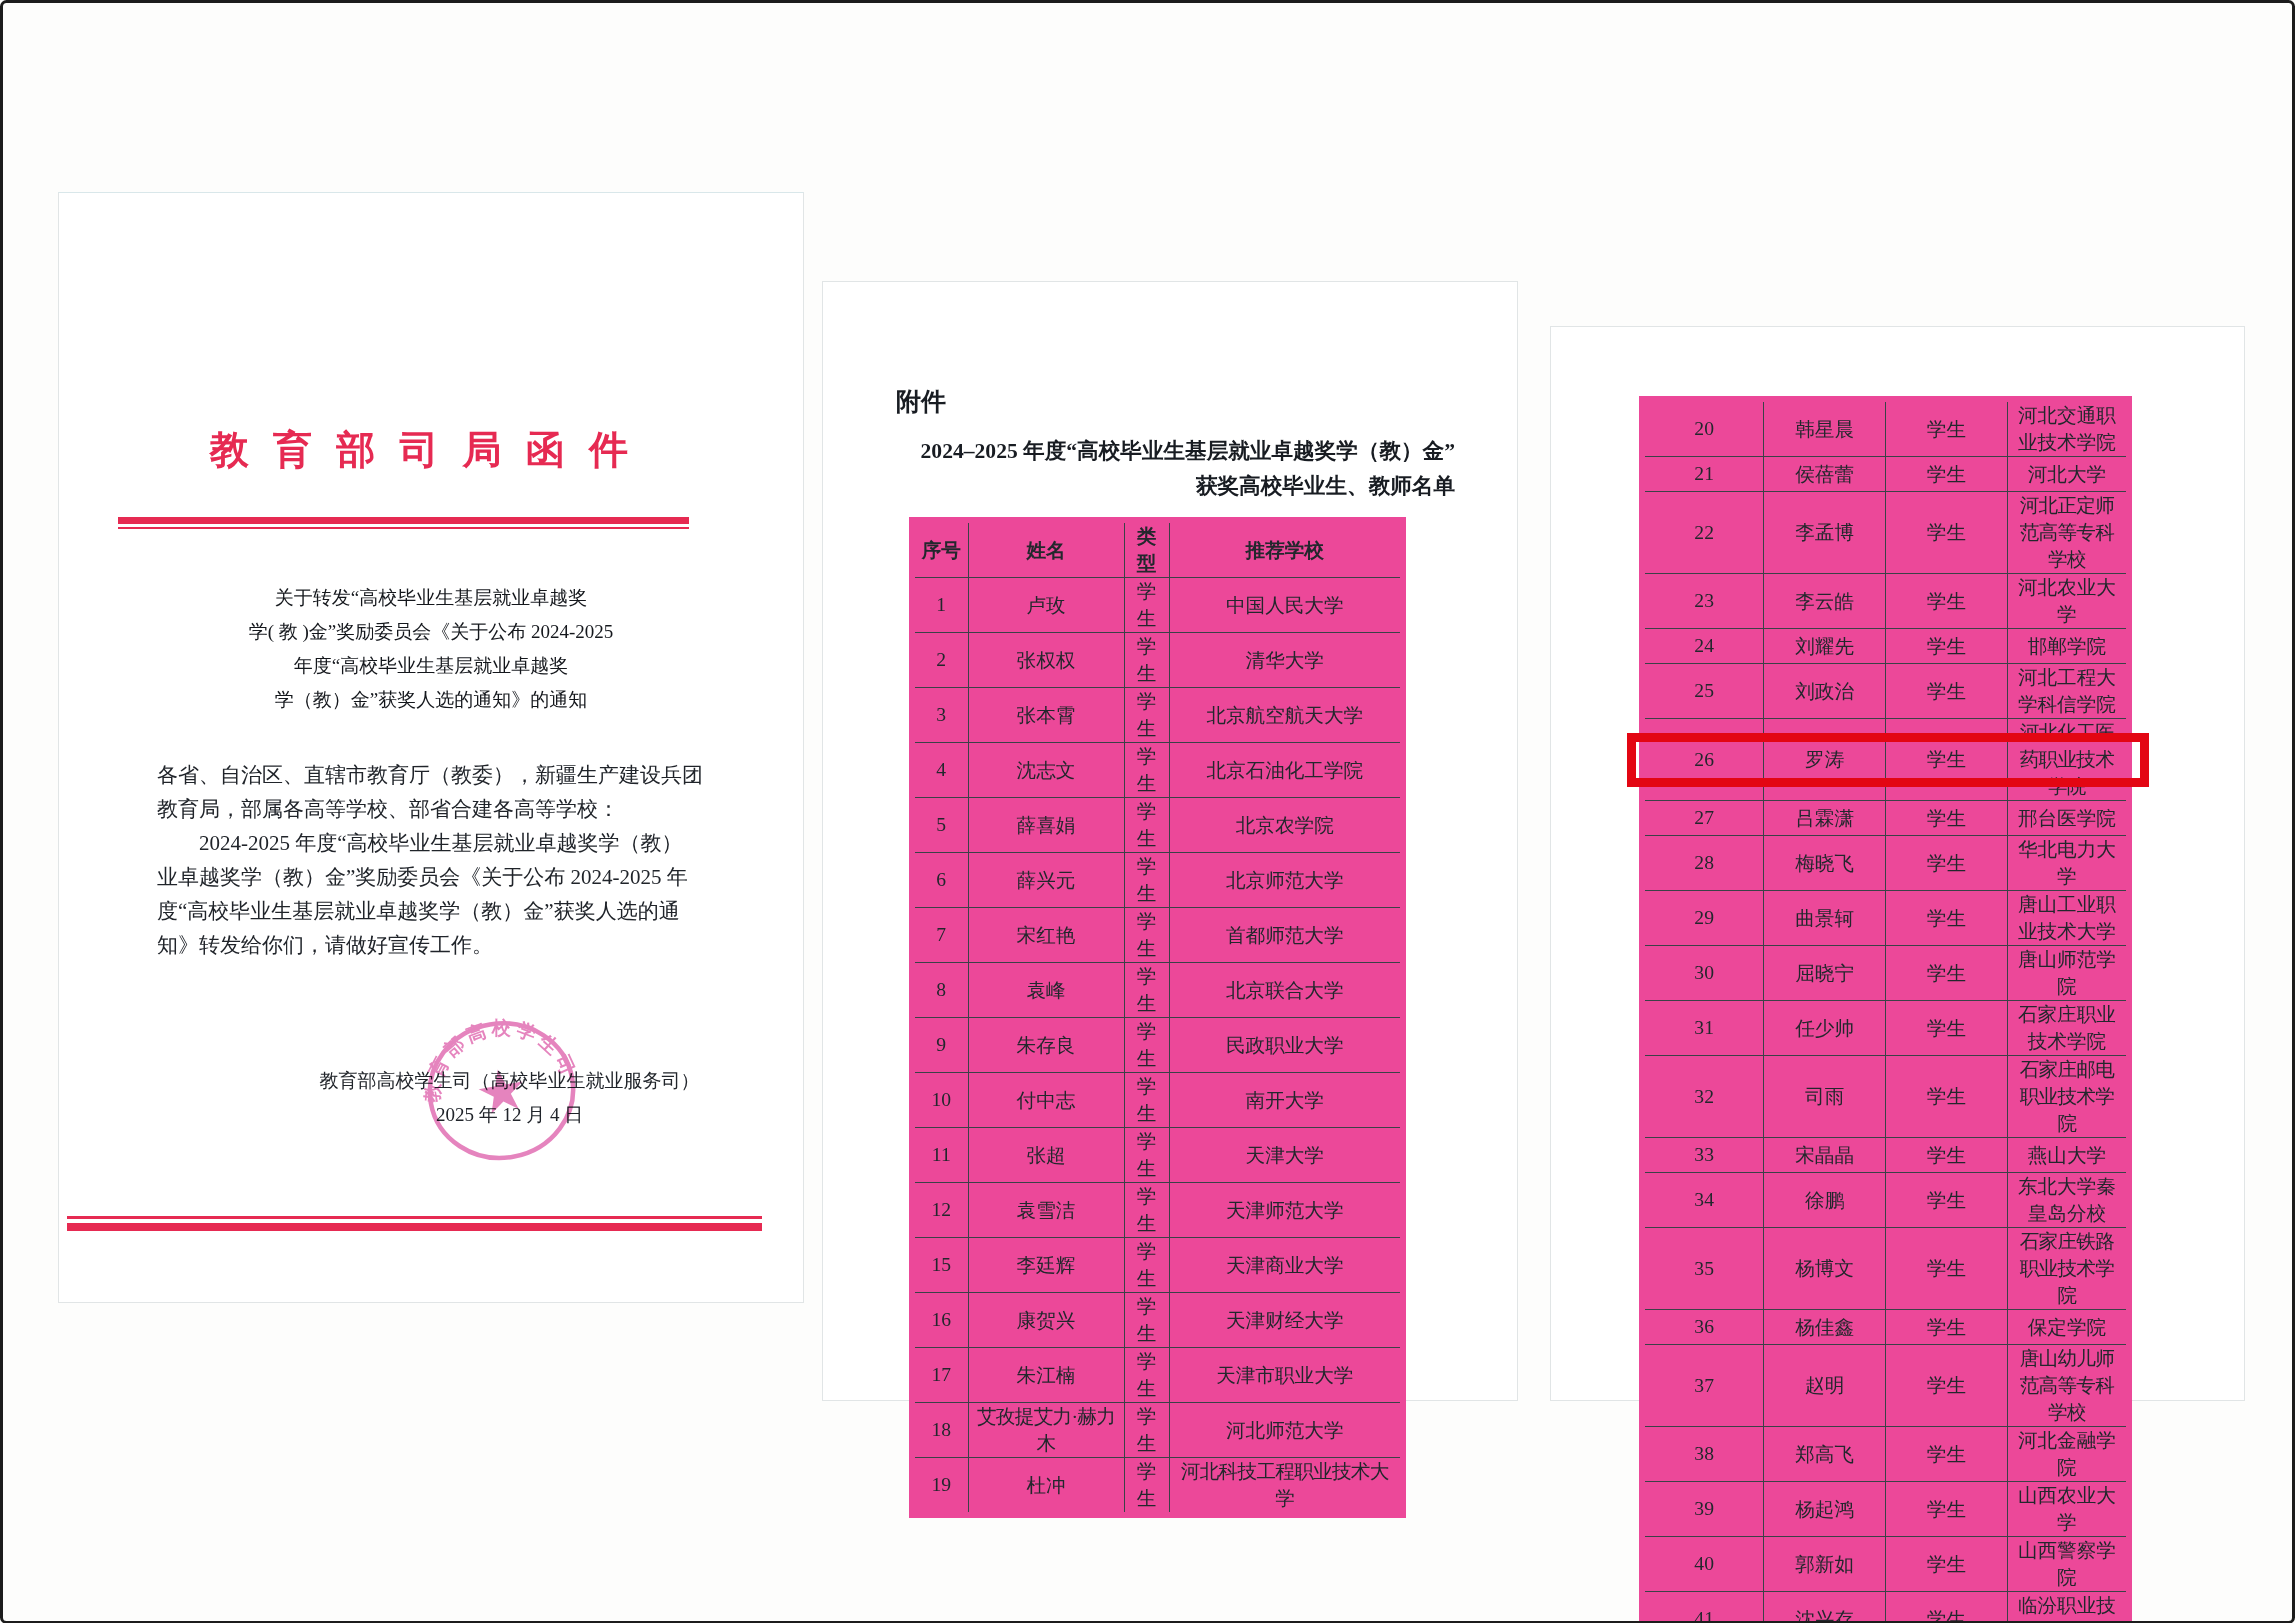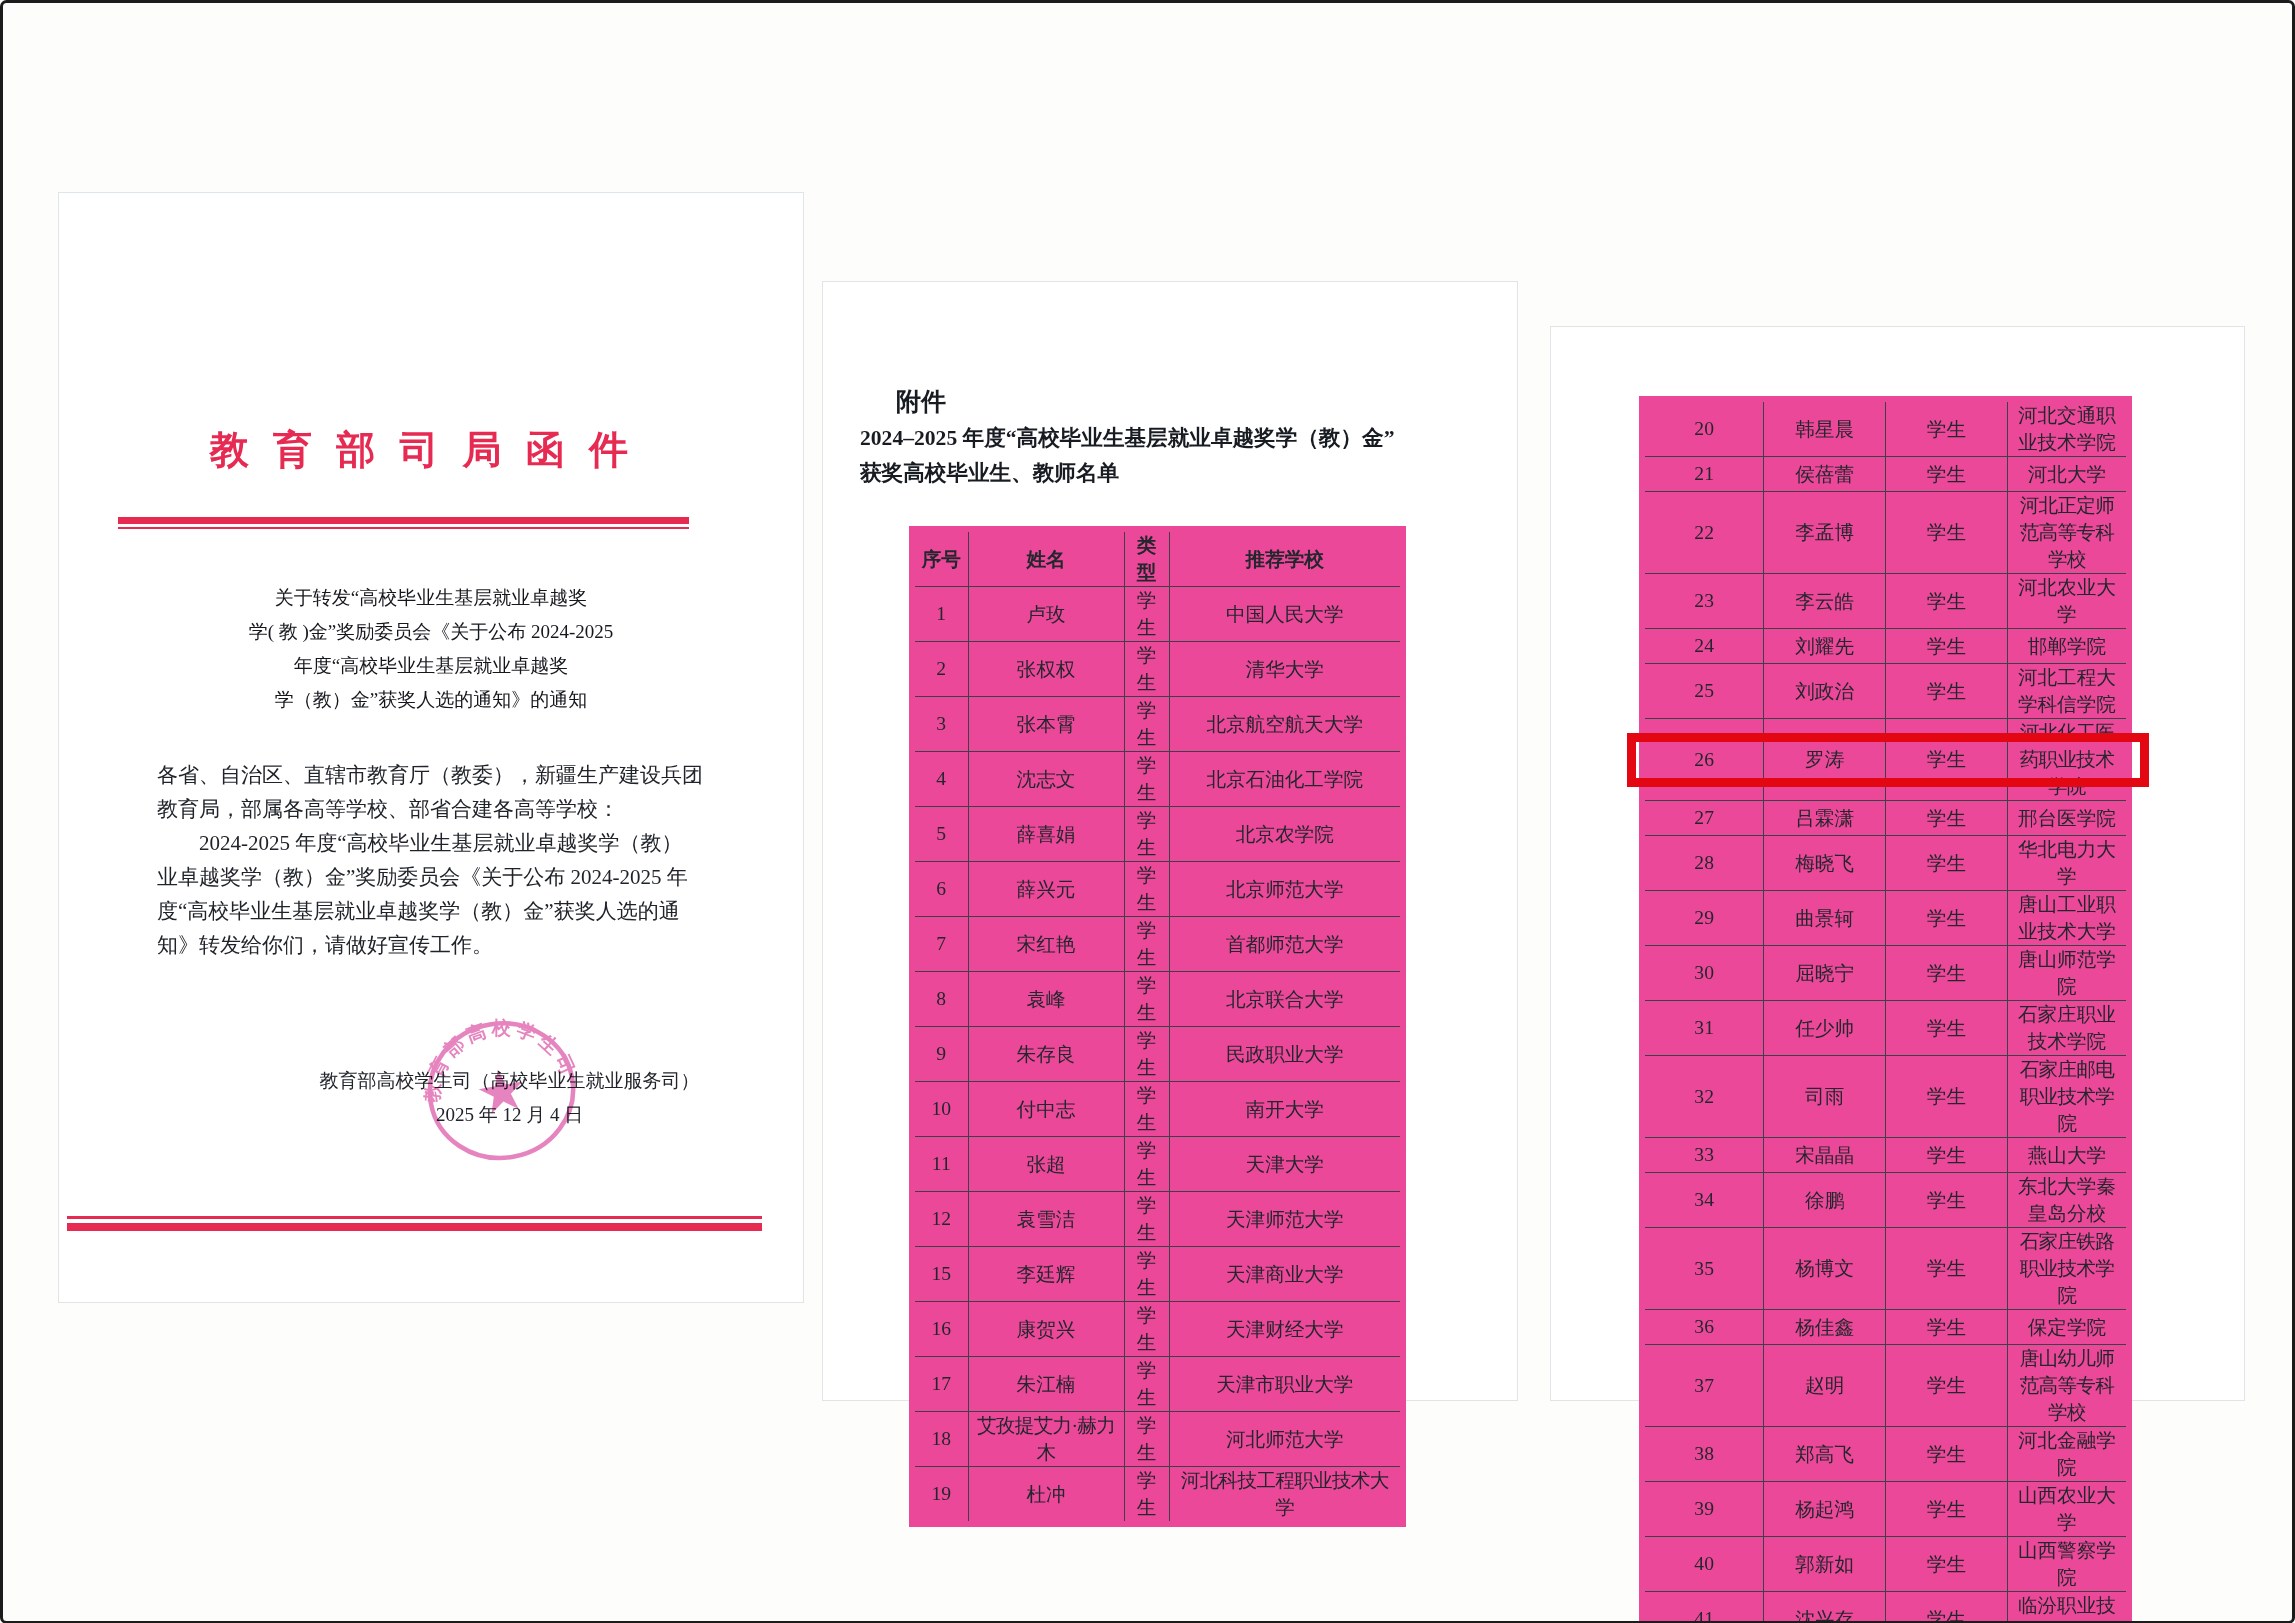--- a/index.html
+++ b/index.html
@@ -27,24 +27,24 @@
   .sig-block{position:absolute;top:871px;left:163px;width:575px;text-align:center;
     font-size:19px;line-height:33px;color:#20242a;white-space:nowrap;}
   .sig-block .sig-date{margin-top:1.3px;}
   .seal{position:absolute;left:361px;top:821px;width:163px;height:154px;mix-blend-mode:multiply;z-index:5;}
   .rule-bottom{position:absolute;top:1023px;left:7.8px;width:695px;}
   .rule-bottom .thin{height:2.6px;background:#e62a52;}
   .rule-bottom .thick{height:7.8px;background:#e62a52;margin-top:4.6px;}
 
   
   .attach-label{position:absolute;left:73px;top:103px;font-size:25px;font-weight:700;color:#181c22;}
-  .headings{position:absolute;left:37px;top:139px;width:595px;text-align:left;
+  .headings{position:absolute;left:37px;top:152px;width:595px;text-align:right;
     font-size:21.6px;font-weight:700;line-height:35px;color:#181c22;white-space:nowrap;}
   .tbl-wrap{position:absolute;}
-  .wrap2{left:86px;top:244px;width:553px;}
+  .wrap2{left:86px;top:235px;width:553px;}
   .wrap3{left:88px;top:69px;width:493px;}
   table.roster{border-collapse:collapse;table-layout:fixed;border:6px solid #ec4899;background:#ec4899;}
   table.roster th,table.roster td{border:1.3px solid #3b4147;height:34px;text-align:center;vertical-align:middle;
     font-size:19.6px;color:#23272d;padding:0 2.6px;overflow:hidden;}
   table.roster th{font-weight:700;font-size:19.6px;}
   .t2{width:492px;} .t3{width:493px;}
   .t2 col.c-no{width:56px;} .t2 col.c-name{width:156px;} .t2 col.c-type{width:45px;} .t2 col.c-school{width:234px;}
   td.num{font-size:18.3px;}
   td.tight{font-size:17.6px;letter-spacing:-0.7px;}
   .hl-box{position:absolute;box-sizing:border-box;border:9.8px solid #e30613;left:-11.8px;z-index:10;pointer-events:none;}

